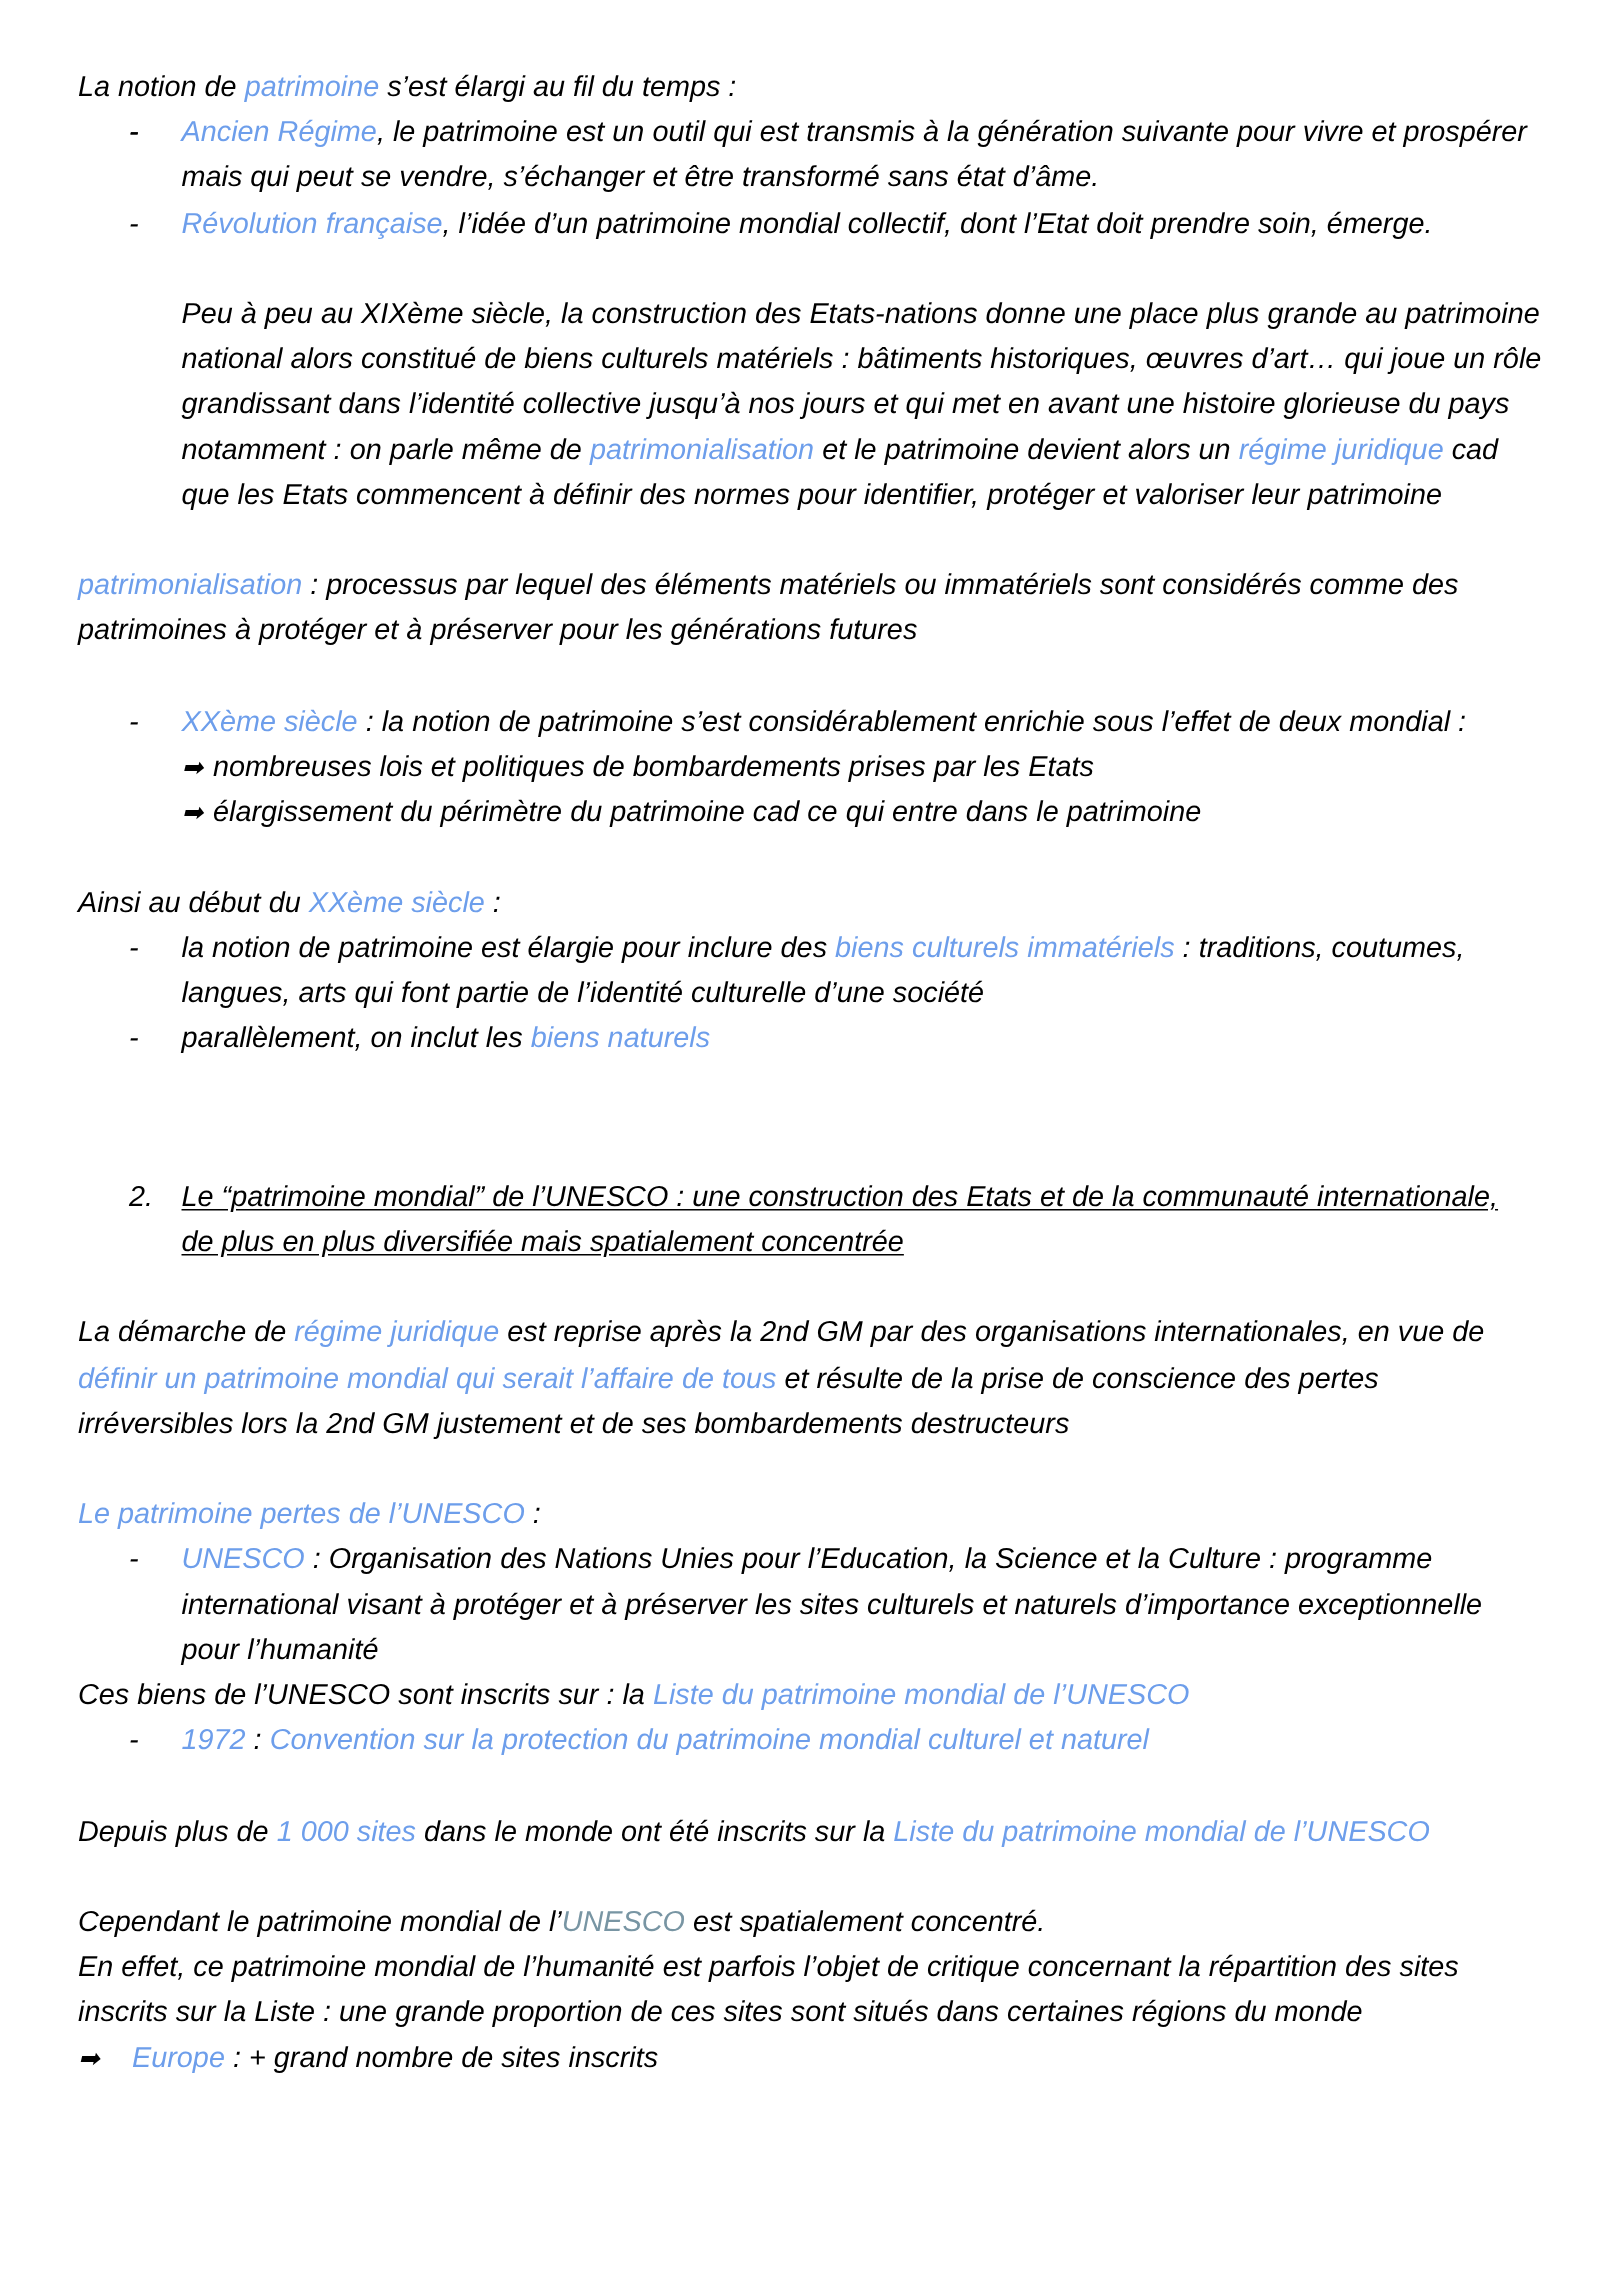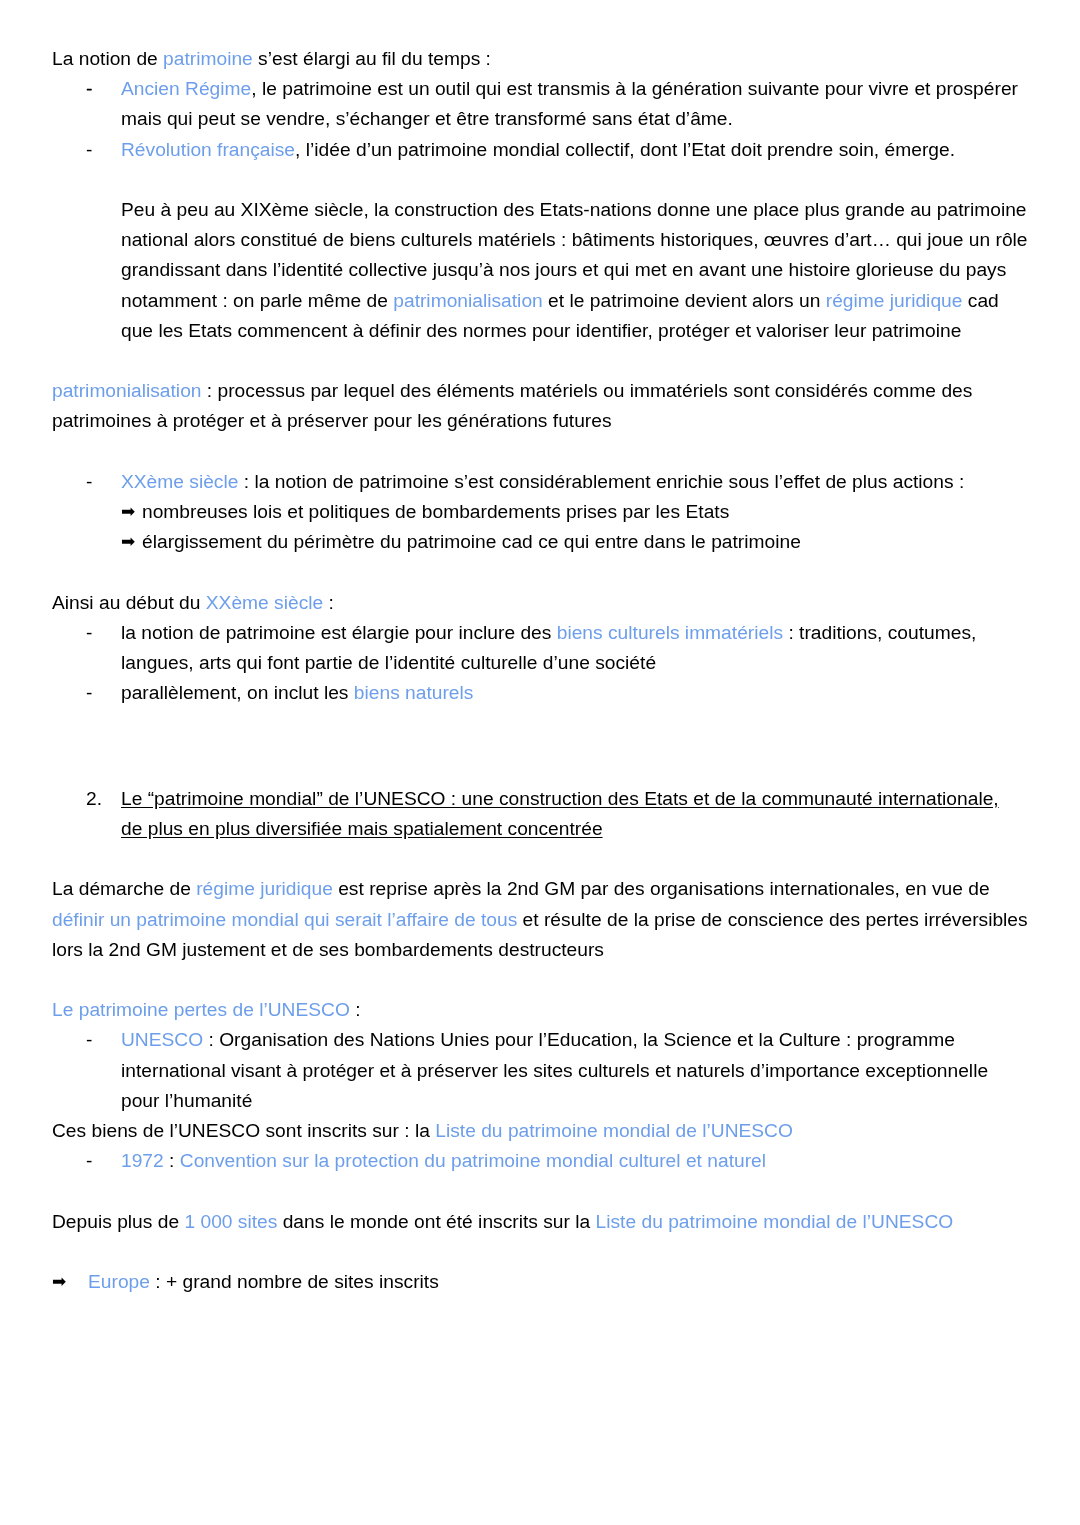--- a/index.html
+++ b/index.html
@@ -12,20 +12,21 @@
     color: #000000;
   }
   .page {
     position: relative;
     width: 1080px;
     height: 1525px;
     background: #ffffff;
     box-sizing: border-box;
     padding: 44px 52px 0 52px;
     overflow: hidden;
+    font-style: italic;
   }
   .doc {
     font-size: 19.2px;
     line-height: 30.2px;
     letter-spacing: 0.01px;
   }
   .para {
     margin: 0;
     padding: 0;
     text-indent: 0;
@@ -106,21 +107,21 @@
     <div class="blank"></div>
 
     <div class="indent-block"><span>Peu à peu au XIXème siècle, la construction des Etats-nations donne une place plus grande au patrimoine national alors constitué de biens culturels matériels : bâtiments historiques, œuvres d’art… qui joue un rôle grandissant dans l’identité collective jusqu’à nos jours et qui met en avant une histoire glorieuse du pays notamment : on parle même de </span><span class="blue">patrimonialisation</span><span> et le patrimoine devient alors un </span><span class="blue">régime juridique</span><span> cad que les Etats commencent à définir des normes pour identifier, protéger et valoriser leur patrimoine</span></div>
 
     <div class="blank"></div>
 
     <p class="para"><span class="blue">patrimonialisation</span><span> : processus par lequel des éléments matériels ou immatériels sont considérés comme des patrimoines à protéger et à préserver pour les générations futures</span></p>
 
     <div class="blank"></div>
 
-    <div class="dash-item"><span class="dash-mark">-</span><span class="blue">XXème siècle</span><span> : la notion de patrimoine s’est considérablement enrichie sous l’effet de plus actions :</span></div>
+    <div class="dash-item"><span class="dash-mark">-</span><span class="blue">XXème siècle</span><span> : la notion de patrimoine s’est considérablement enrichie sous l’effet de deux mondial :</span></div>
 
     <div class="arrow-item"><span class="arrow-mark">➡</span><span>nombreuses lois et politiques de bombardements prises par les Etats</span></div>
 
     <div class="arrow-item"><span class="arrow-mark">➡</span><span>élargissement du périmètre du patrimoine cad ce qui entre dans le patrimoine</span></div>
 
     <div class="blank"></div>
 
     <p class="para"><span>Ainsi au début du </span><span class="blue">XXème siècle</span><span> :</span></p>
 
     <div class="dash-item"><span class="dash-mark">-</span><span>la notion de patrimoine est élargie pour inclure des </span><span class="blue">biens culturels immatériels</span><span> : traditions, coutumes, langues, arts qui font partie de l’identité culturelle d’une société</span></div>
@@ -146,18 +147,20 @@
     <p class="para"><span>Ces biens de l’UNESCO sont inscrits sur : la </span><span class="blue">Liste du patrimoine mondial de l’UNESCO</span></p>
 
     <div class="dash-item"><span class="dash-mark">-</span><span class="blue">1972</span><span> : </span><span class="blue">Convention sur la protection du patrimoine mondial culturel et naturel</span></div>
 
     <div class="blank"></div>
 
     <p class="para"><span>Depuis plus de </span><span class="blue">1 000 sites</span><span> dans le monde ont été inscrits sur la </span><span class="blue">Liste du patrimoine mondial de l’UNESCO</span></p>
 
     <div class="blank"></div>
 
+    <p class="para"><span>Cependant le patrimoine mondial de l’</span><span class="blue-muted">UNESCO</span><span> est spatialement concentré.</span></p>
 
+    <p class="para">En effet, ce patrimoine mondial de l’humanité est parfois l’objet de critique concernant la répartition des sites inscrits sur la Liste : une grande proportion de ces sites sont situés dans certaines régions du monde</p>
 
     <div class="arrow-item" style="padding-left:36px;"><span class="arrow-mark" style="left:0;">➡</span><span class="blue">Europe</span><span> : + grand nombre de sites inscrits</span></div>
 
   </div>
 </div>
 
 </body></html>

